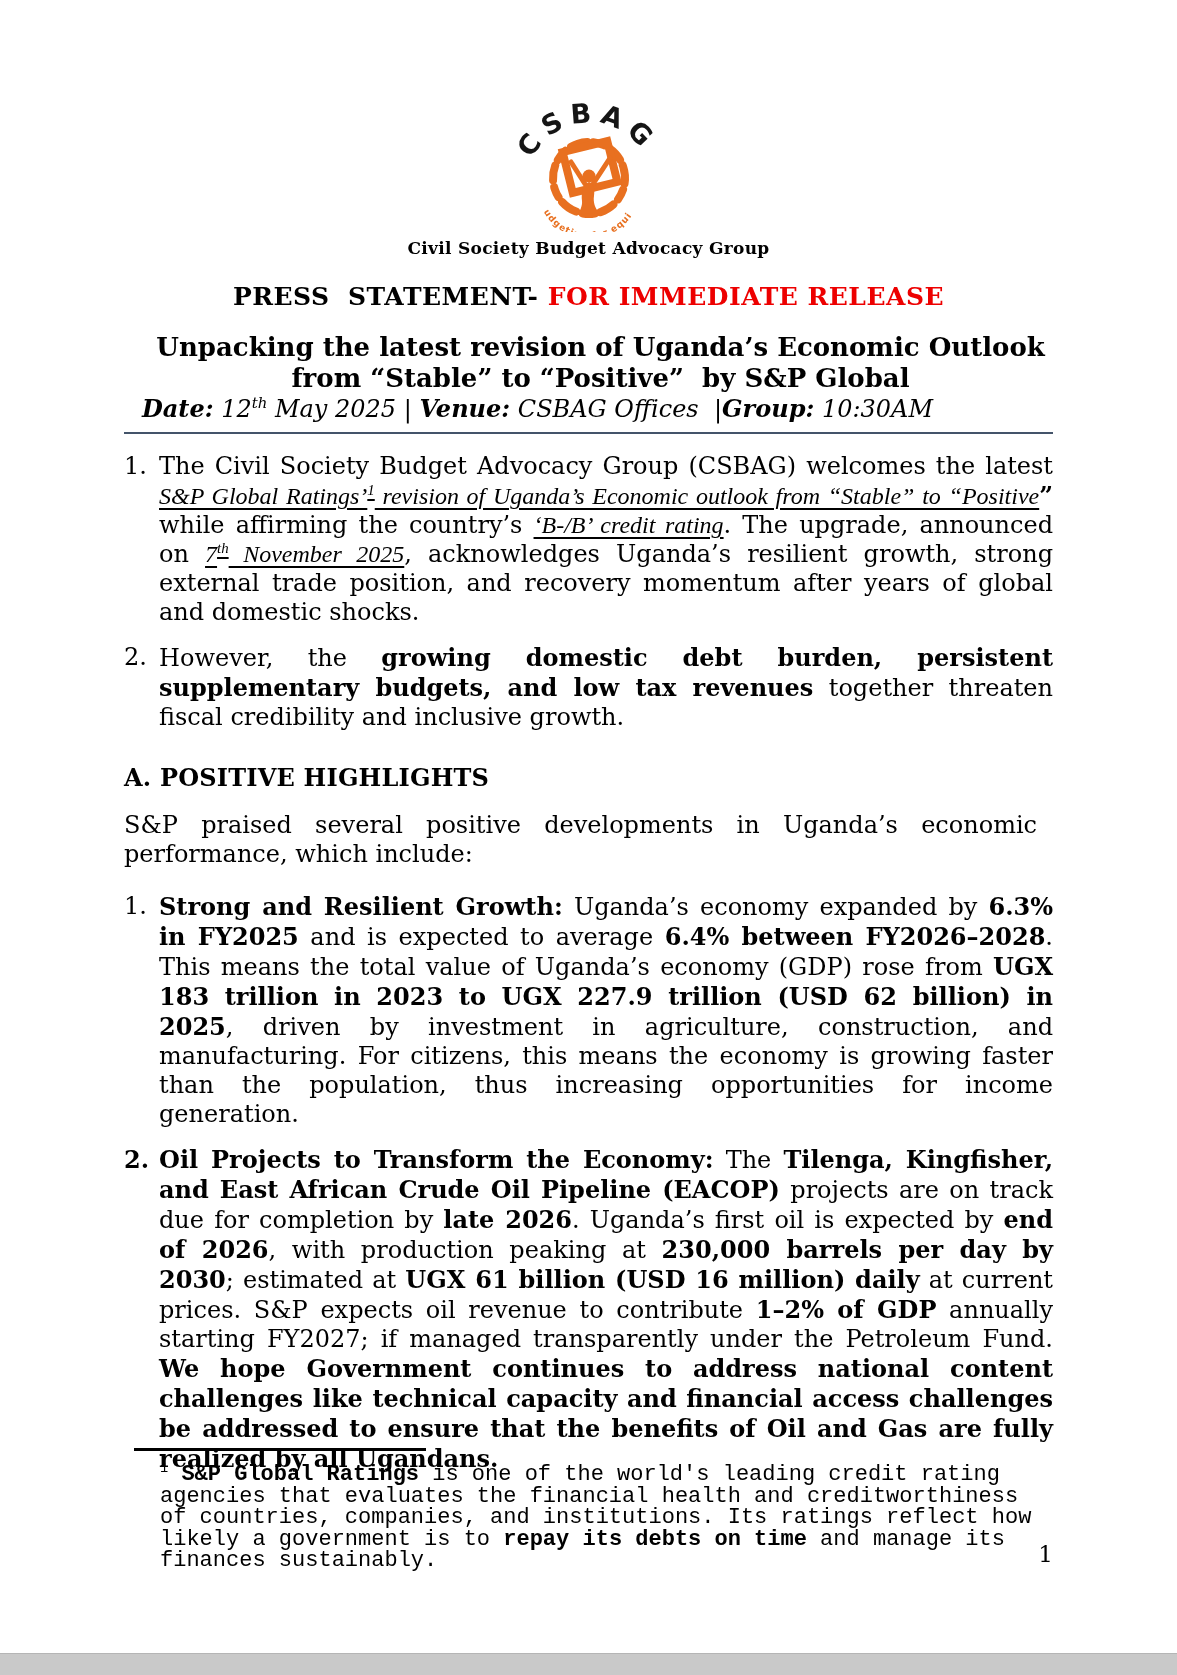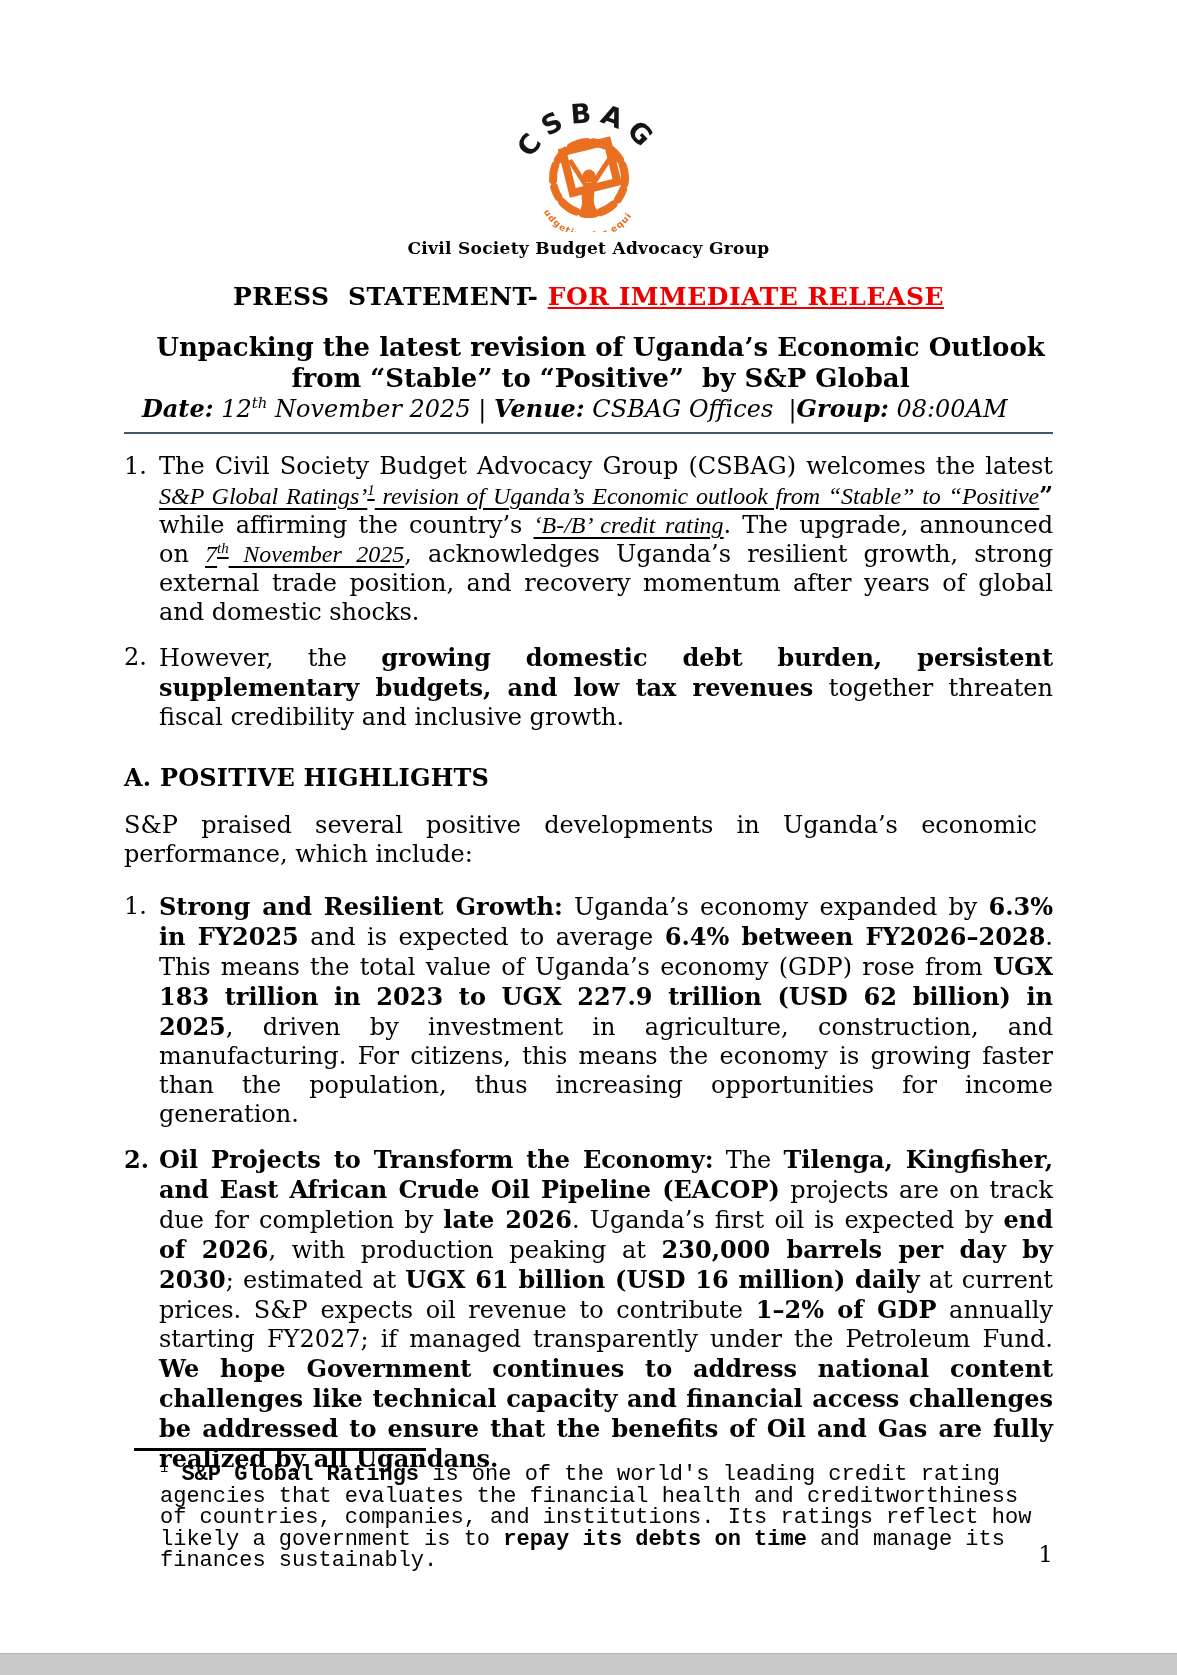--- a/index.html
+++ b/index.html
@@ -27,21 +27,21 @@
   .orange-stroke { stroke: var(--logo_orange, #E87020); fill: none; }
   .orange-fill { fill: var(--logo_orange, #E87020); }
 
   
   .press-line {
     position: absolute; top: 282px; left: 0; width: 100%;
     text-align: center; font-weight: bold; font-size: 25px;
     letter-spacing: 0.5px;
   }
   .press-line .pre { white-space: pre-wrap; }
-  .red { color: var(--accent_red, #EE0000); text-decoration: underline; }
+  .red { color: var(--accent_red, #EE0000); }
 
   
   .doc-title {
     position: absolute; top: 320px; left: 0; width: 100%;
     margin: 12px; text-align: center;
     font-weight: bold; font-size: 26px; line-height: 31px;
   }
   .doc-title .tline { display: block; white-space: pre-wrap; }
 
   
@@ -134,21 +134,21 @@
 
   <div class="press-line">
     <span class="pre">PRESS  STATEMENT- </span><span class="pre red">FOR IMMEDIATE RELEASE</span>
   </div>
 
   <h1 class="doc-title">
     <span class="tline">Unpacking the latest revision of Uganda’s Economic Outlook</span>
     <span class="tline">from “Stable” to “Positive”  by S&amp;P Global</span>
   </h1>
 
-  <div class="meta-bar"><span class="rb ri">Date:</span><span class="ri"> 12</span><sup class="ri">th</sup><span class="ri"> November 2025 | </span><span class="rb ri">Venue:</span><span class="ri"> CSBAG Offices  |</span><span class="rb ri">Group:</span><span class="ri"> 08:00AM</span></div>
+  <div class="meta-bar"><span class="rb ri">Date:</span><span class="ri"> 12</span><sup class="ri">th</sup><span class="ri"> May 2025 | </span><span class="rb ri">Venue:</span><span class="ri"> CSBAG Offices  |</span><span class="rb ri">Group:</span><span class="ri"> 10:30AM</span></div>
 
   <div class="flow">
 
     <div class="list-item">
       <span class="num">1.</span>
       <span class="item-text"><span>The Civil Society Budget Advocacy Group (CSBAG) welcomes the latest </span><span class="ri ru">S&amp;P Global Ratings’</span><sup class="ri ru">1</sup><span class="ri ru"> revision of Uganda’s Economic outlook from “Stable” to “Positive</span><span class="rb">”</span><span> while affirming the country’s </span><span class="ri ru">‘B-/B’ credit rating</span><span>. The upgrade, announced on </span><span class="ri ru">7</span><sup class="ri ru">th</sup><span class="ri ru"> November 2025</span><span>, acknowledges Uganda’s resilient growth, strong external trade position, and recovery momentum after years of global and domestic shocks.</span></span>
     </div>
 
     <div class="list-item mt-item">
       <span class="num">2.</span>

